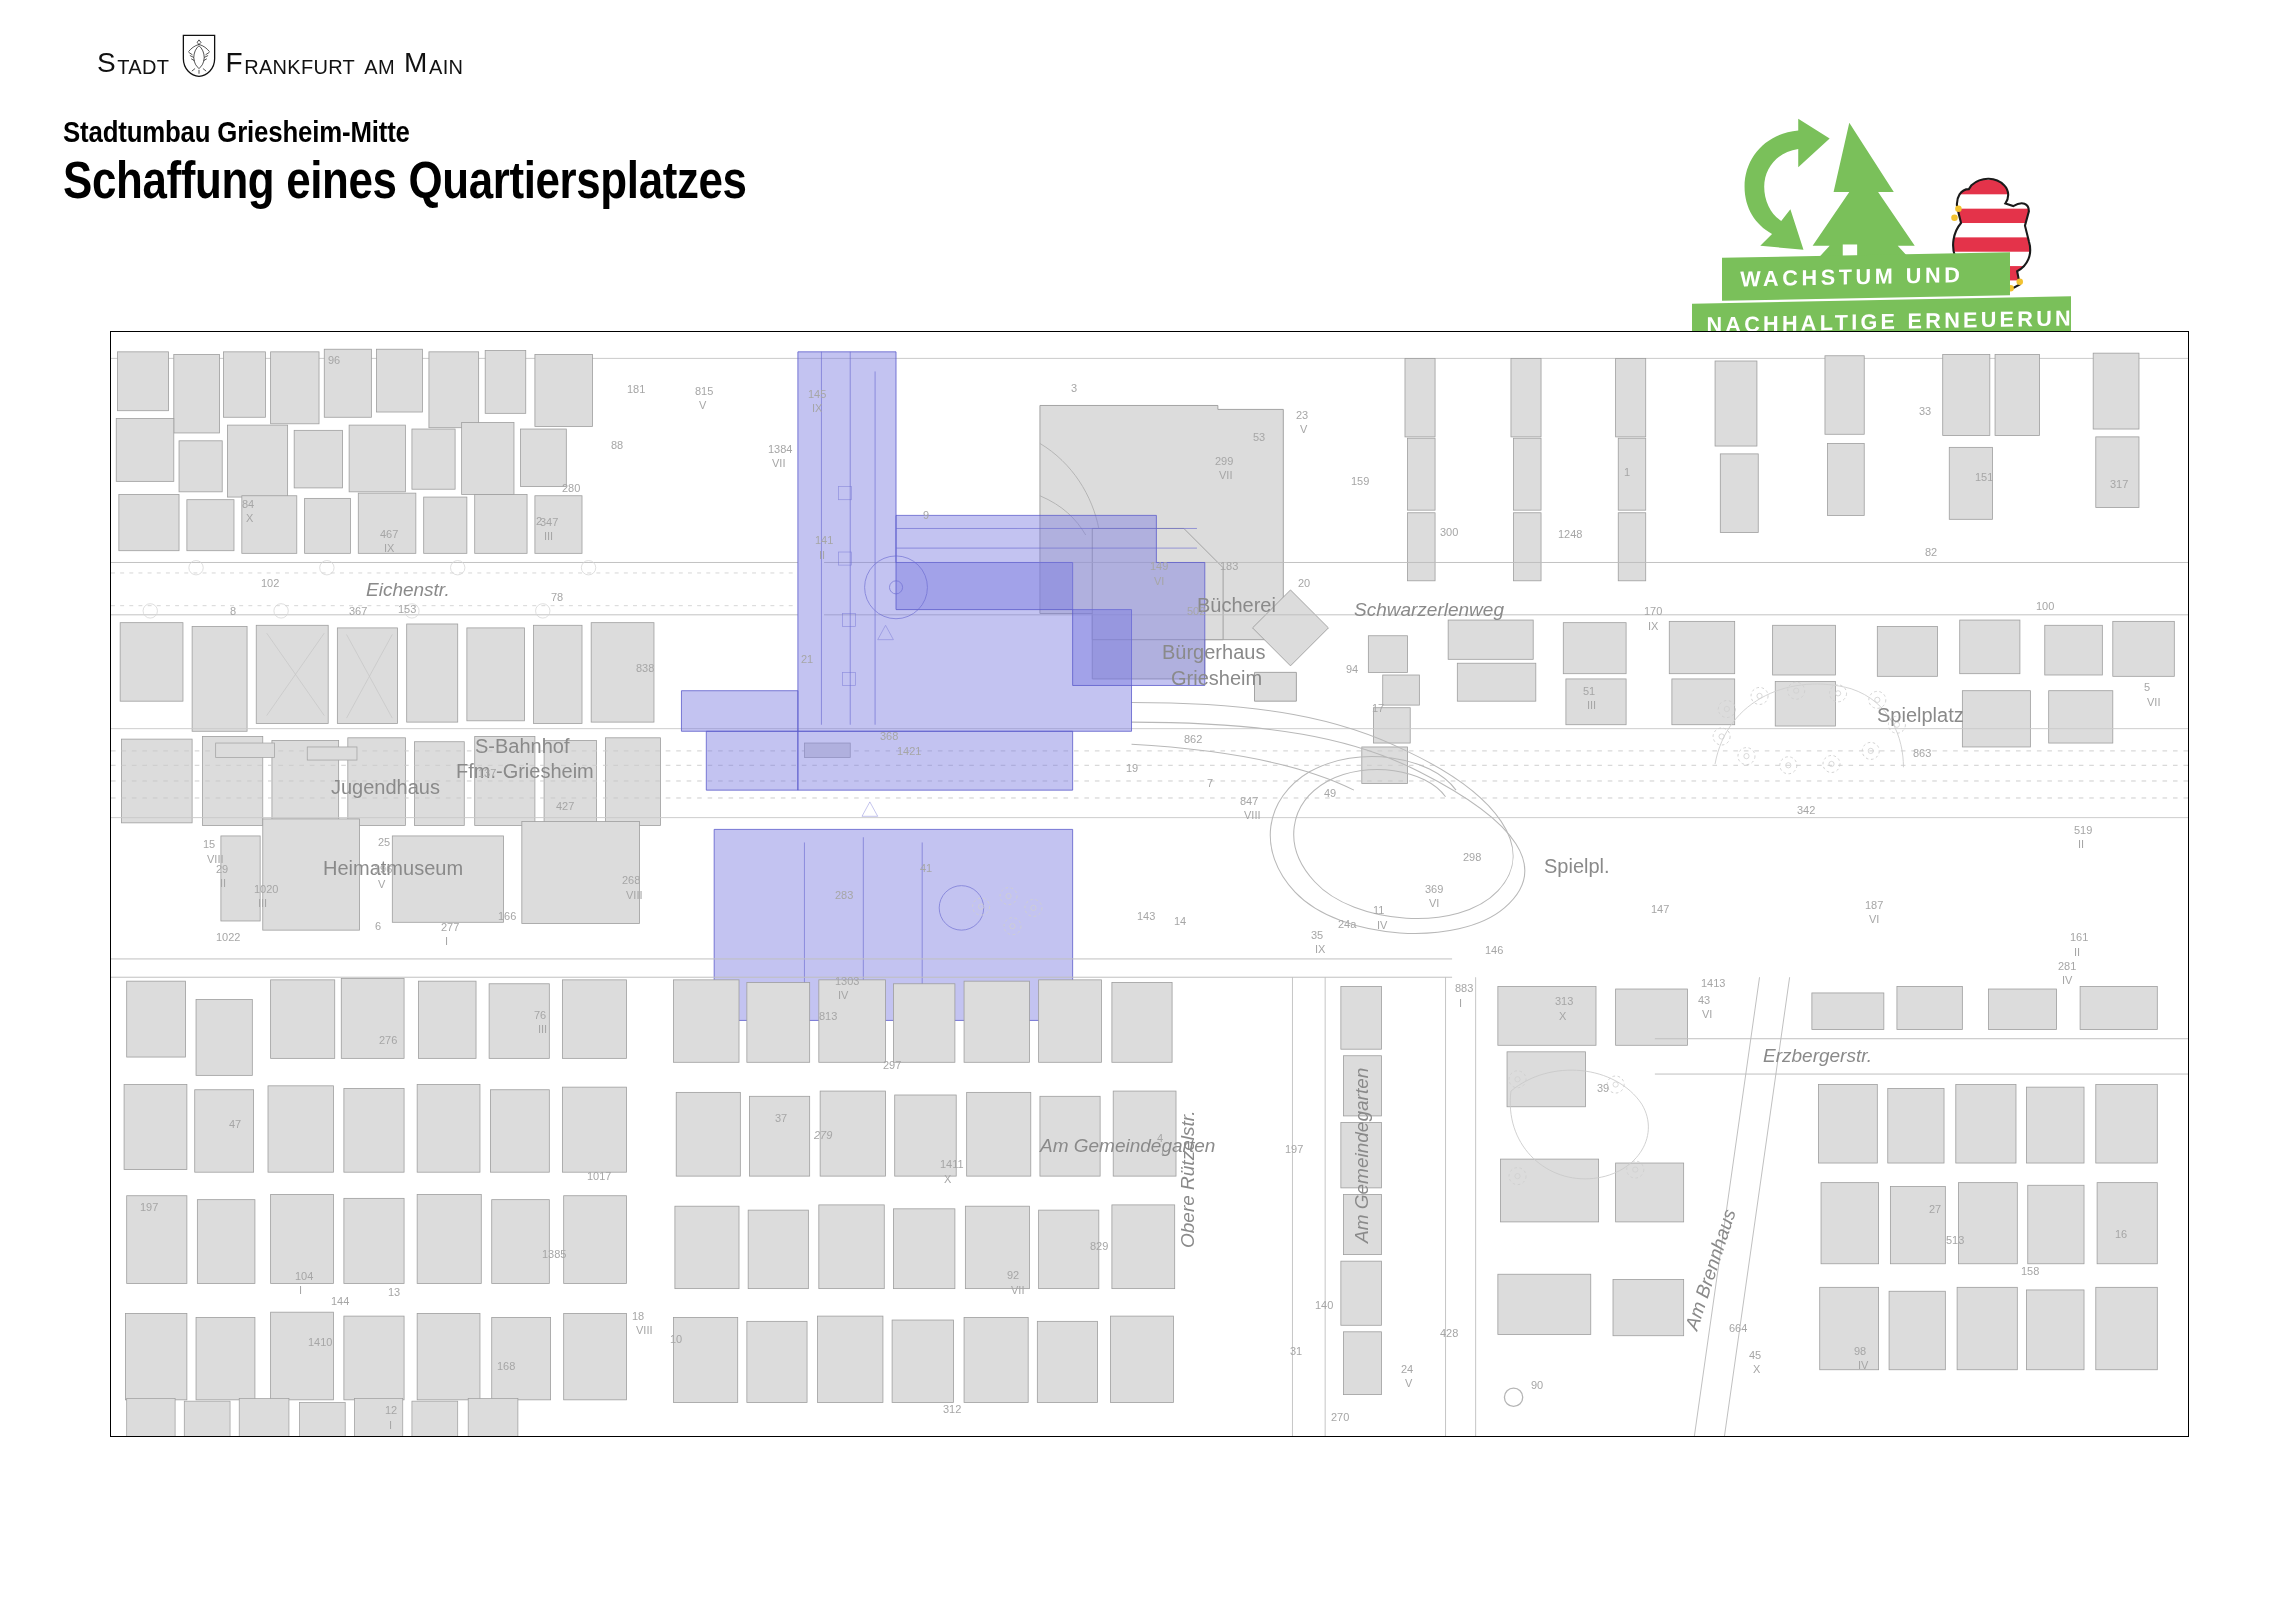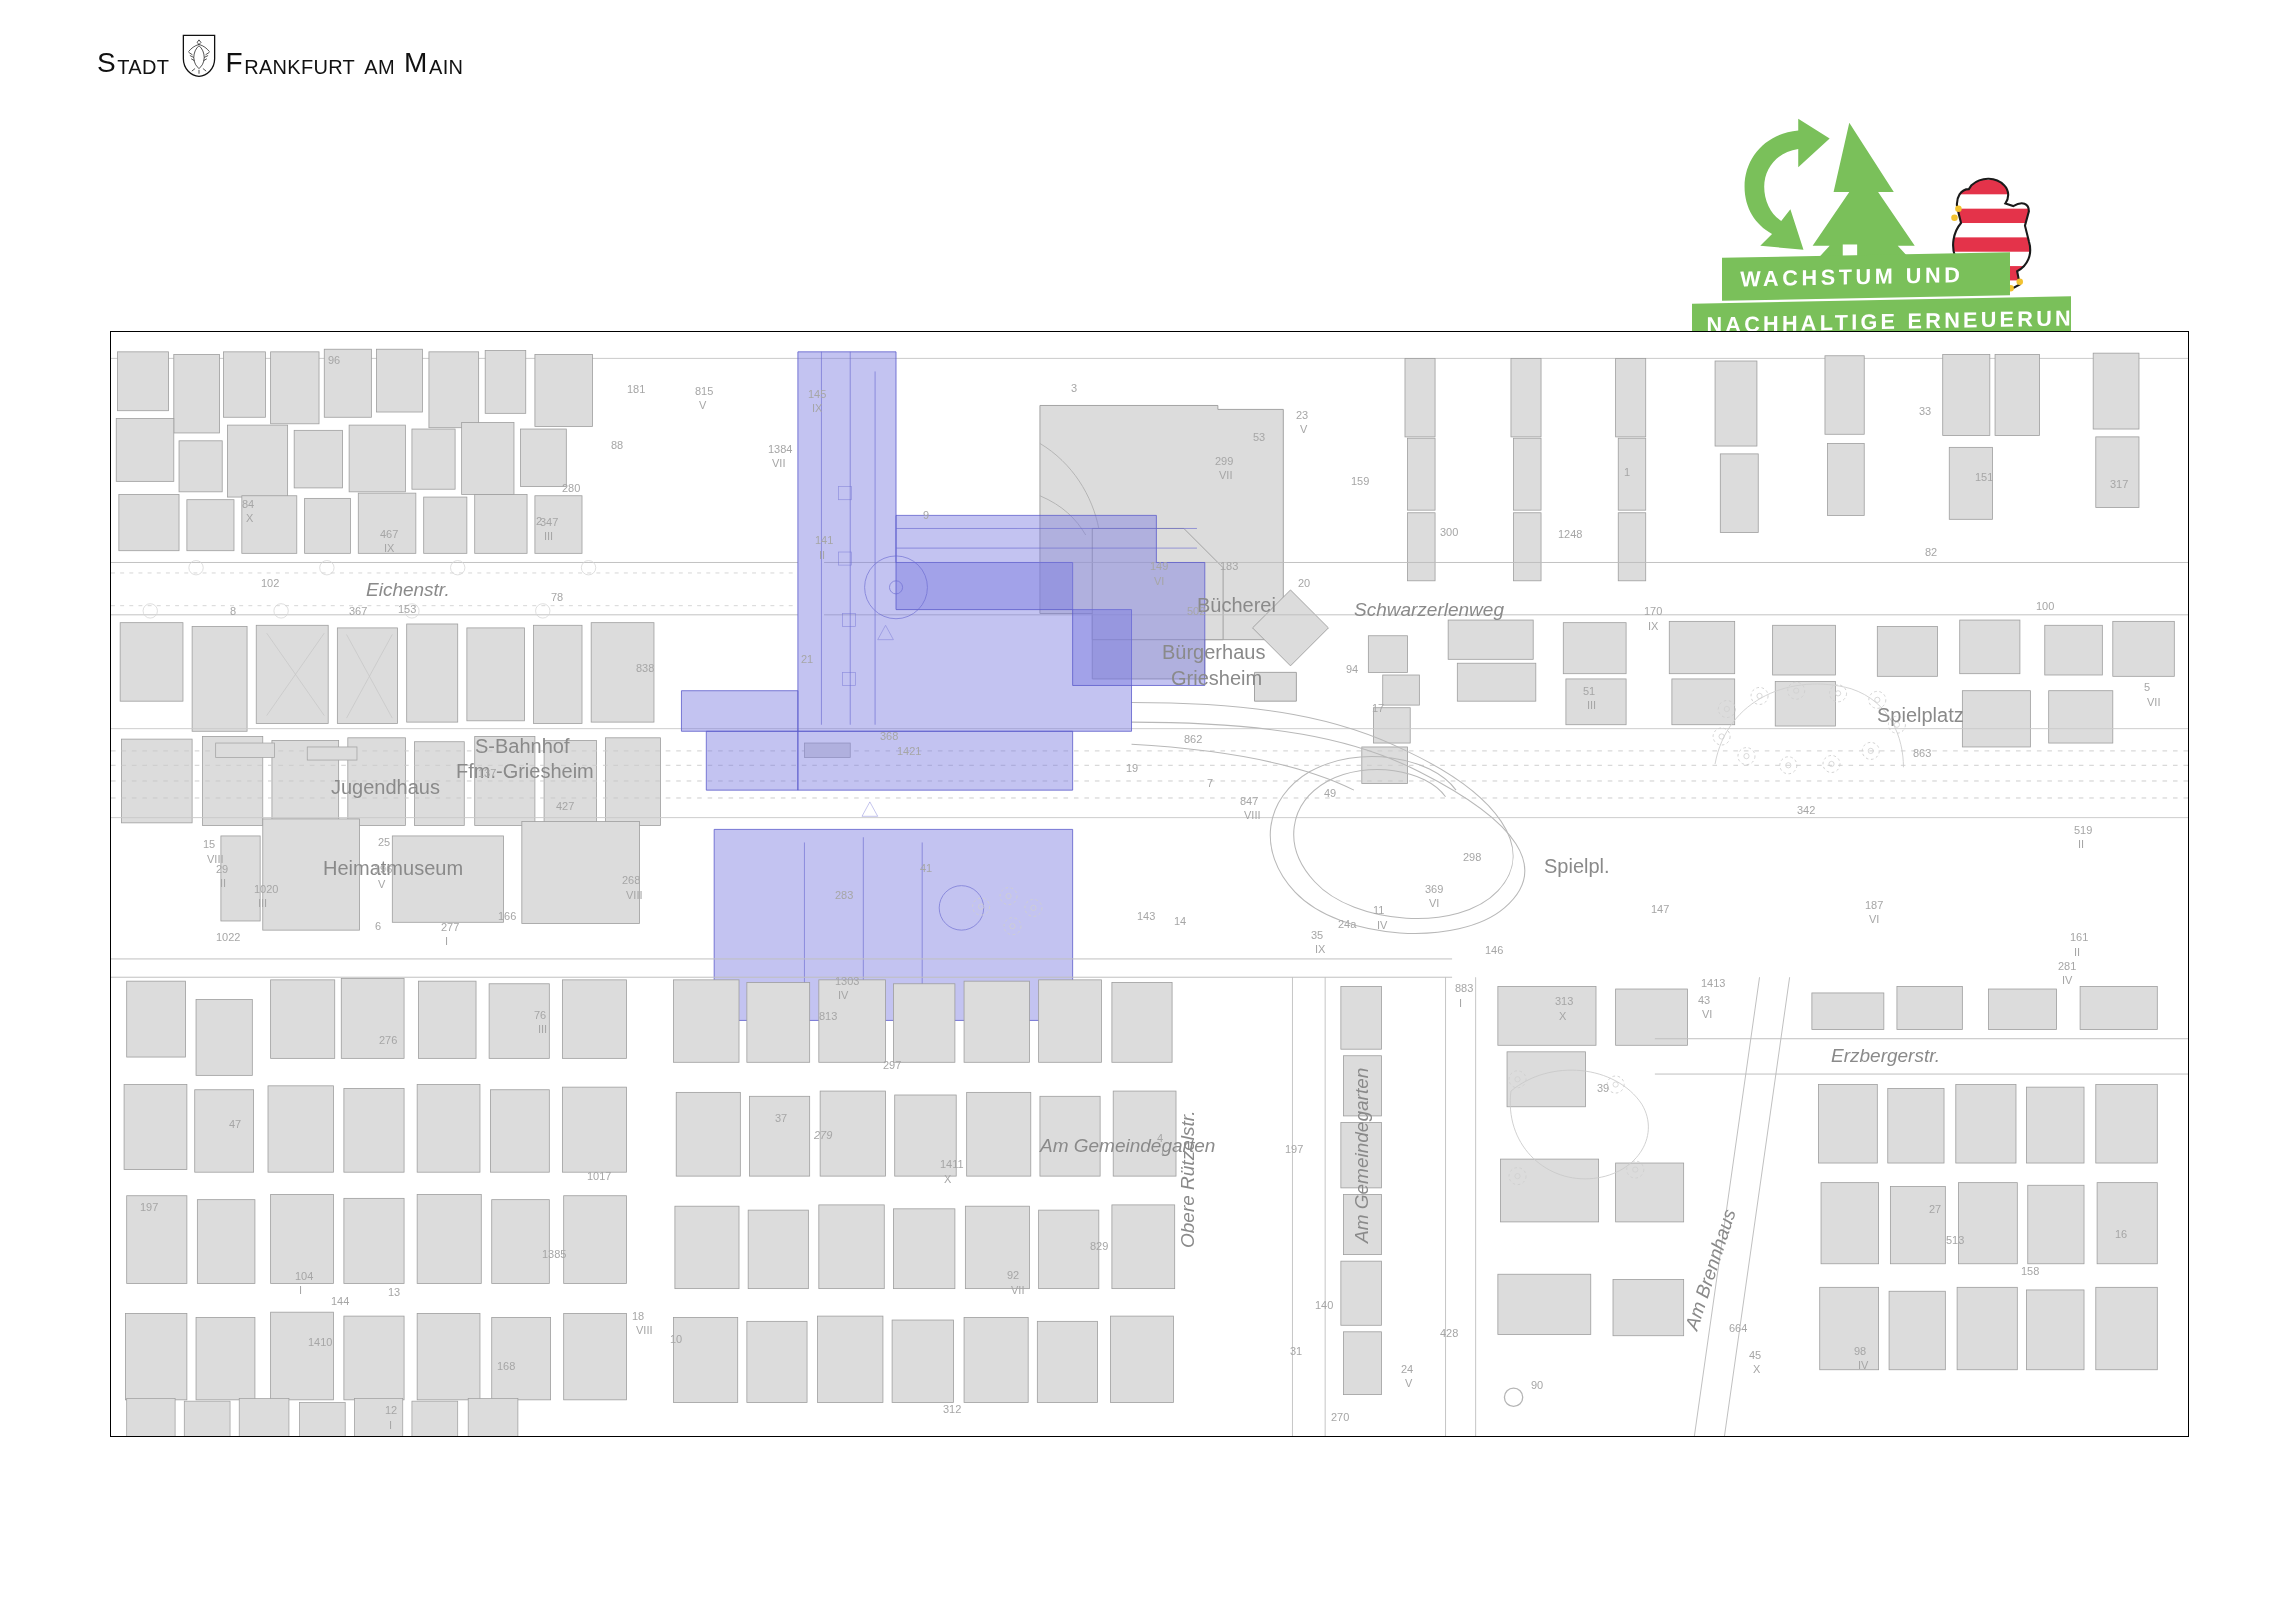--- a/index.html
+++ b/index.html
@@ -132,20 +132,24 @@
         </g>
       </svg>
     </span>
     <span class="word cl-big" style="margin-left:-3.9px">F</span>
     <span class="word cl-small" style="margin-left:-7.9px">RANKFURT</span>
     <span class="word cl-small">AM</span>
     <span class="word cl-big">M</span>
     <span class="word cl-small" style="margin-left:-7.9px">AIN</span>
   </div>
 
+  <div class="title-block">
+    <div class="title-sub">Stadtumbau Griesheim-Mitte</div>
+    <div class="title-main">Schaffung eines Quartiersplatzes</div>
+  </div>
 
   <div class="prog-logo">
     <div class="prog-mark">
       <svg viewBox="0 0 330 250" width="216" height="164">
         <path d="M118 22 C70 26 36 62 36 108 C36 140 52 166 78 180 L60 198 L126 204 L106 142 L92 160 C76 150 66 130 66 108 C66 78 88 54 118 50 L118 78 L166 34 L118 4 Z" fill="#7ac05a"></path>
         <path d="M196 10 L264 116 L240 116 L296 198 L270 198 L318 250 L118 250 L166 198 L140 198 L196 116 L172 116 Z" fill="#7ac05a"></path>
         <path d="M186 196 L208 196 L208 250 L186 250 Z" fill="#ffffff"></path>
       </svg>
     </div>
     <div class="prog-lion">
@@ -543,21 +547,21 @@
         <rect x="372" y="1630" width="74" height="60"></rect>
         <rect x="460" y="1634" width="70" height="56"></rect>
         <rect x="546" y="1630" width="76" height="60"></rect>
       </g>
 
       <circle cx="2144" cy="1628" r="14" fill="none" stroke="#b5b5b5" stroke-width="2"></circle>
     </svg>
 
     <div class="map-label street-label" style="left:255px; top:247px;">Eichenstr.</div>
     <div class="map-label street-label" style="left:1243px; top:243px;margin-top:24px;">Schwarzerlenweg</div>
-    <div class="map-label street-label" style="left:1720px; top:713px;">Erzbergerstr.</div>
+    <div class="map-label street-label" style="left:1652px; top:713px;">Erzbergerstr.</div>
     <div class="map-label street-label" style="left:929px; top:803px;">Am Gemeindegarten</div>
     <div class="map-label street-label" style="left:1066px; top:916px; transform:rotate(-90deg); transform-origin:left top;">Obere Rützelstr.</div>
     <div class="map-label street-label" style="left:1570px; top:994px; transform:rotate(-72deg); transform-origin:left top;">Am Brennhaus</div>
     <div class="map-label street-label" style="left:1240px; top:911px; transform:rotate(-90deg); transform-origin:left top;">Am Gemeindegarten</div>
 
     <div class="map-label place-label" style="left:1086px; top:262px;">Bücherei</div>
     <div class="map-label place-label" style="left:1051px; top:309px;">Bürgerhaus</div>
     <div class="map-label place-label" style="left:1060px; top:335px;">Griesheim</div>
     <div class="map-label place-label" style="left:1766px; top:372px;">Spielplatz</div>
     <div class="map-label place-label" style="left:364px;  top:403px;">S-Bahnhof</div>

